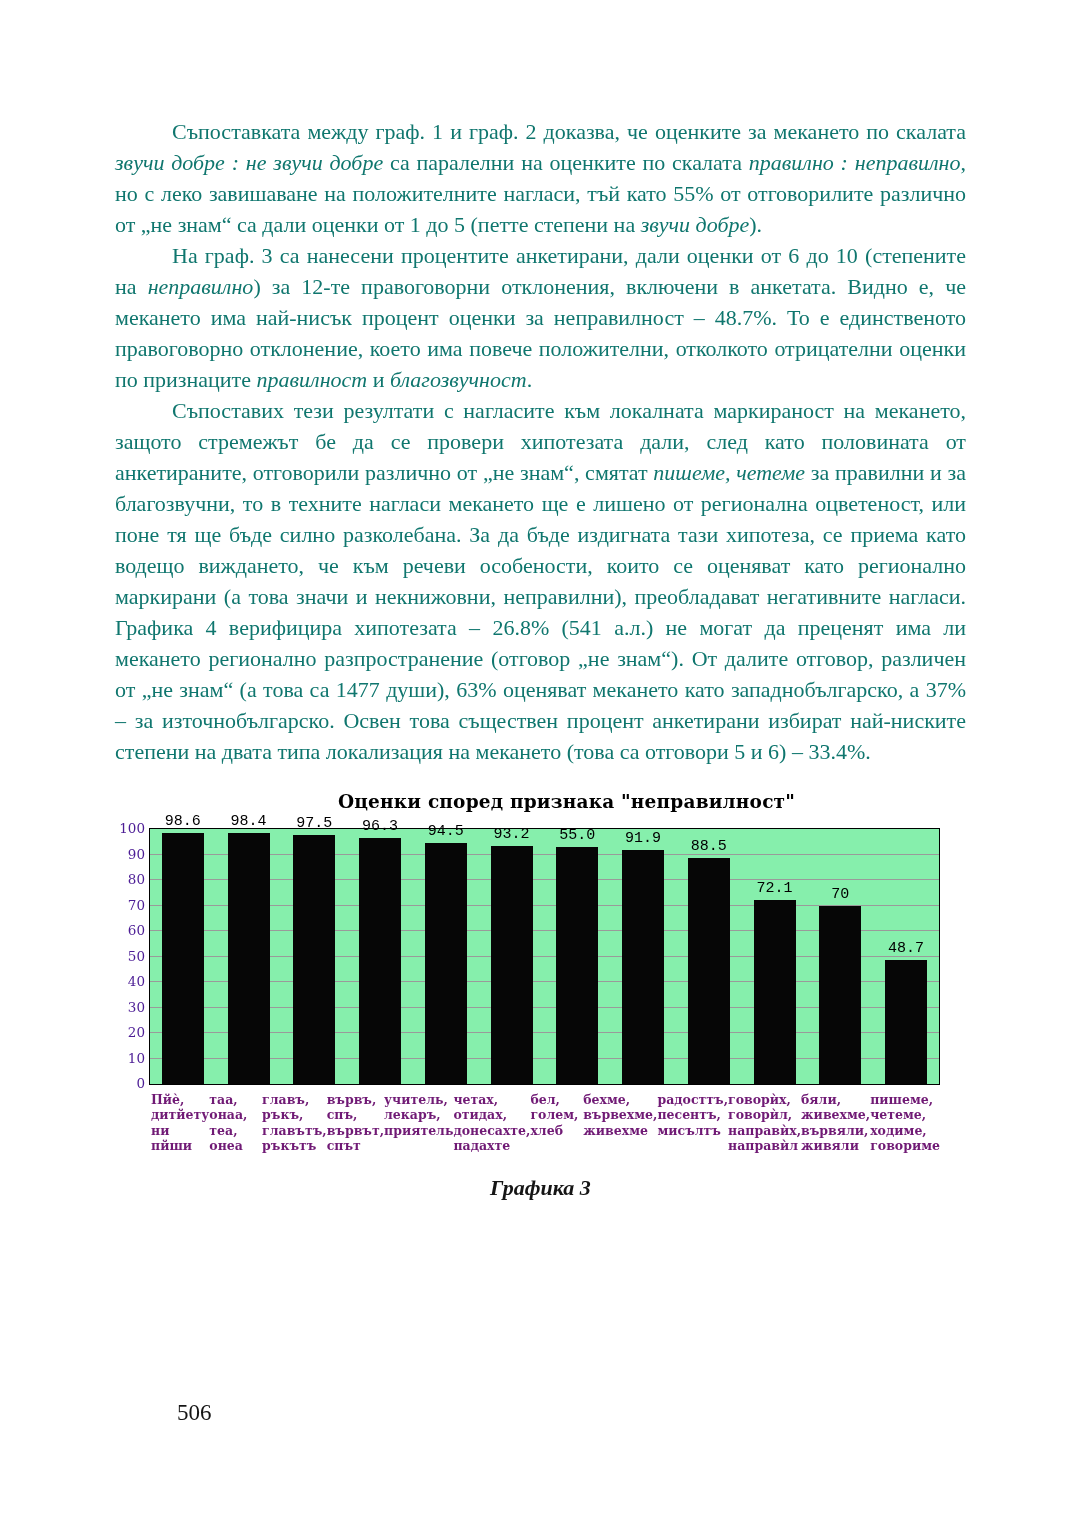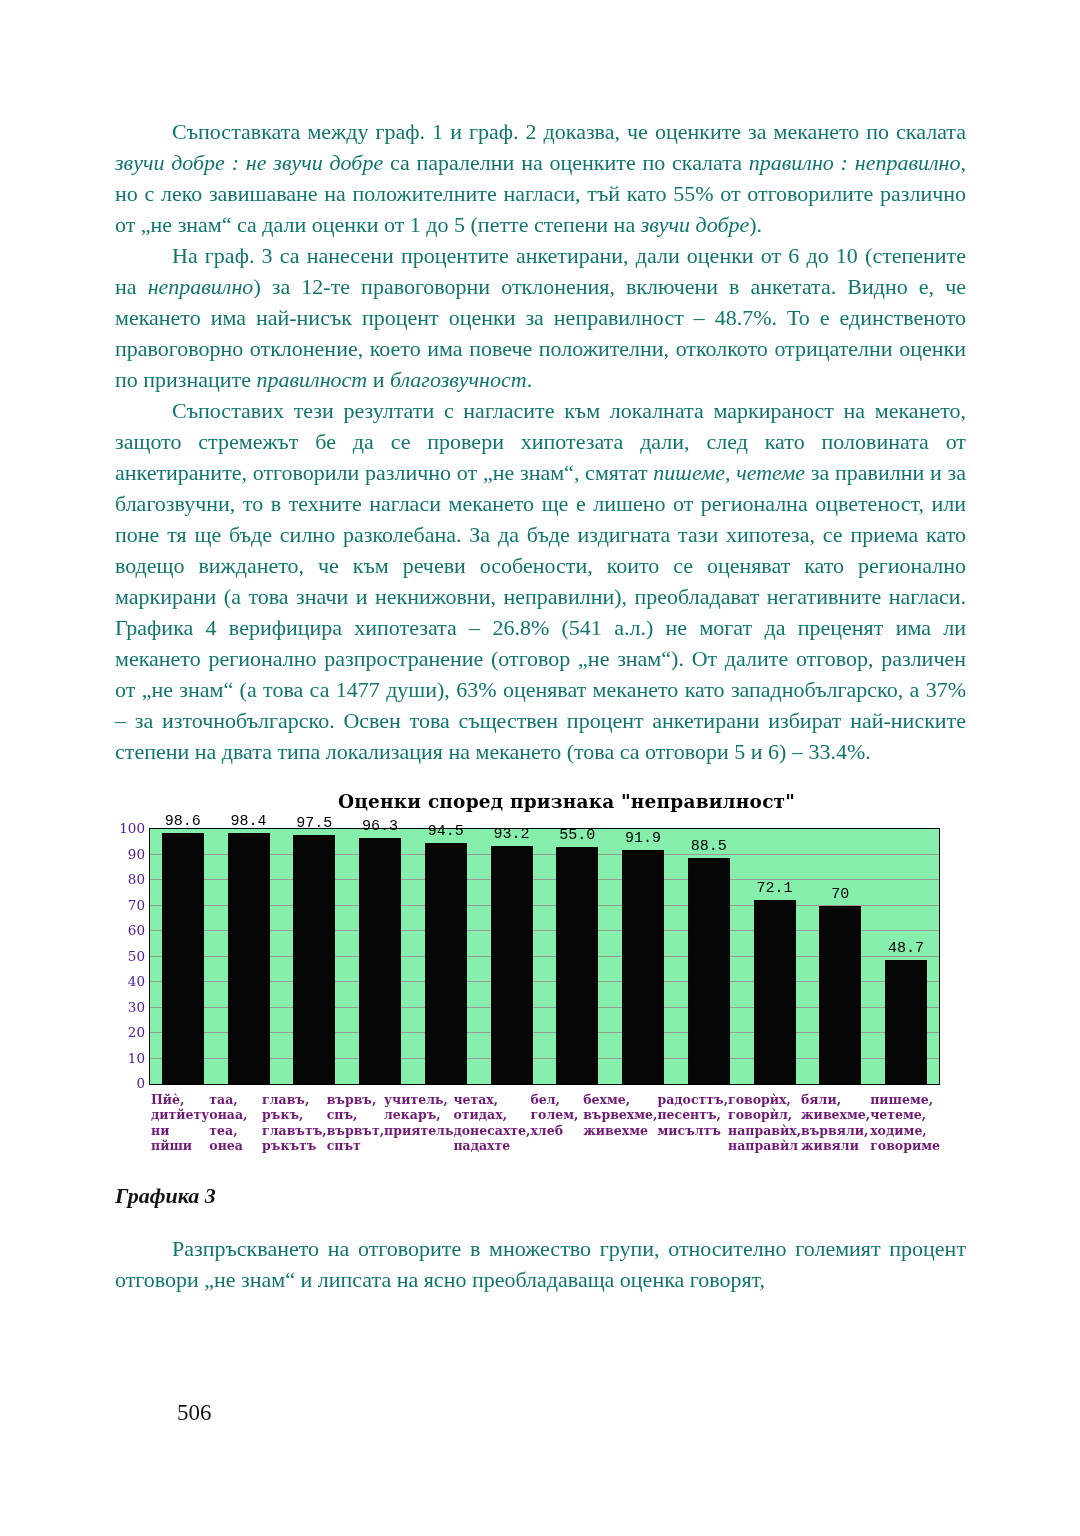--- a/index.html
+++ b/index.html
@@ -76,25 +76,25 @@
   }
   .xlab{
     flex:1;
     font-weight:bold;
     font-size:12.5px;
     line-height:1.22;
     color:#701a75;
   }
   
   .caption{
-    text-align:left;
+    text-align:center;
     font-weight:bold;
     font-style:italic;
     font-size:22px;
-    margin-top:26px;
+    margin-top:18px;
   }
   p.after-chart{margin-top:24px;}
   .page-number{
     position:absolute;left:177px;top:1400px;
     font-size:23px;color:#151515;
   }
 </style>
 </head>
 <body>
 
@@ -218,18 +218,17 @@
             <div>пишеме,</div>
             <div>четеме,</div>
             <div>ходиме,</div>
             <div>говориме</div>
           </div>
         </div>
     </div>
 
     <div class="caption">Графика 3</div>
 
-    <p class="body after-chart"><span>Разпръскването на отговорите в множество групи, относително големият процент отговори „не знам“ и липсата на ясно преобладаваща оценка говорят,</span></p>
 
   </div>
 
   <div class="page-number">506</div>
 </div>
 
 </body></html>

